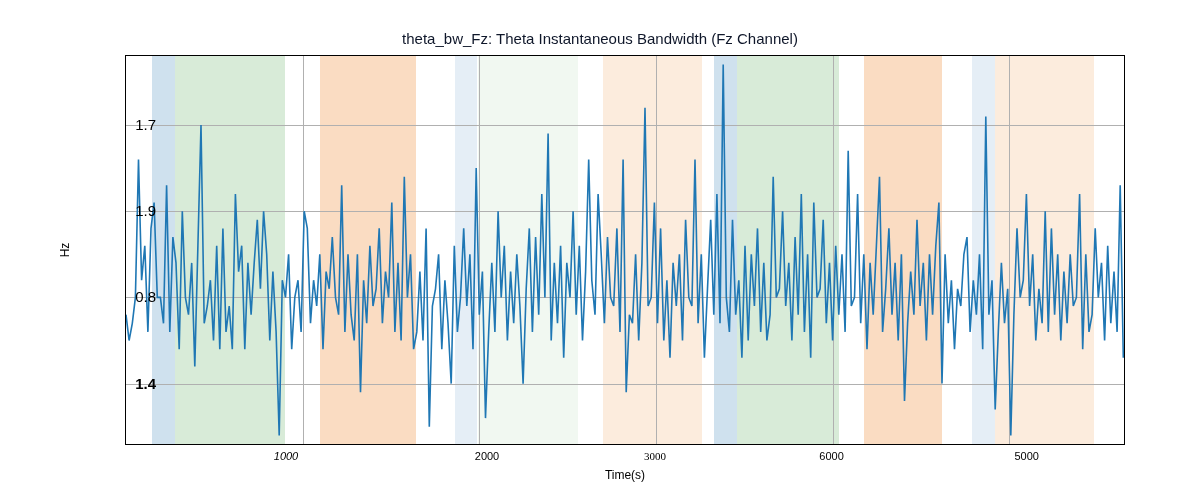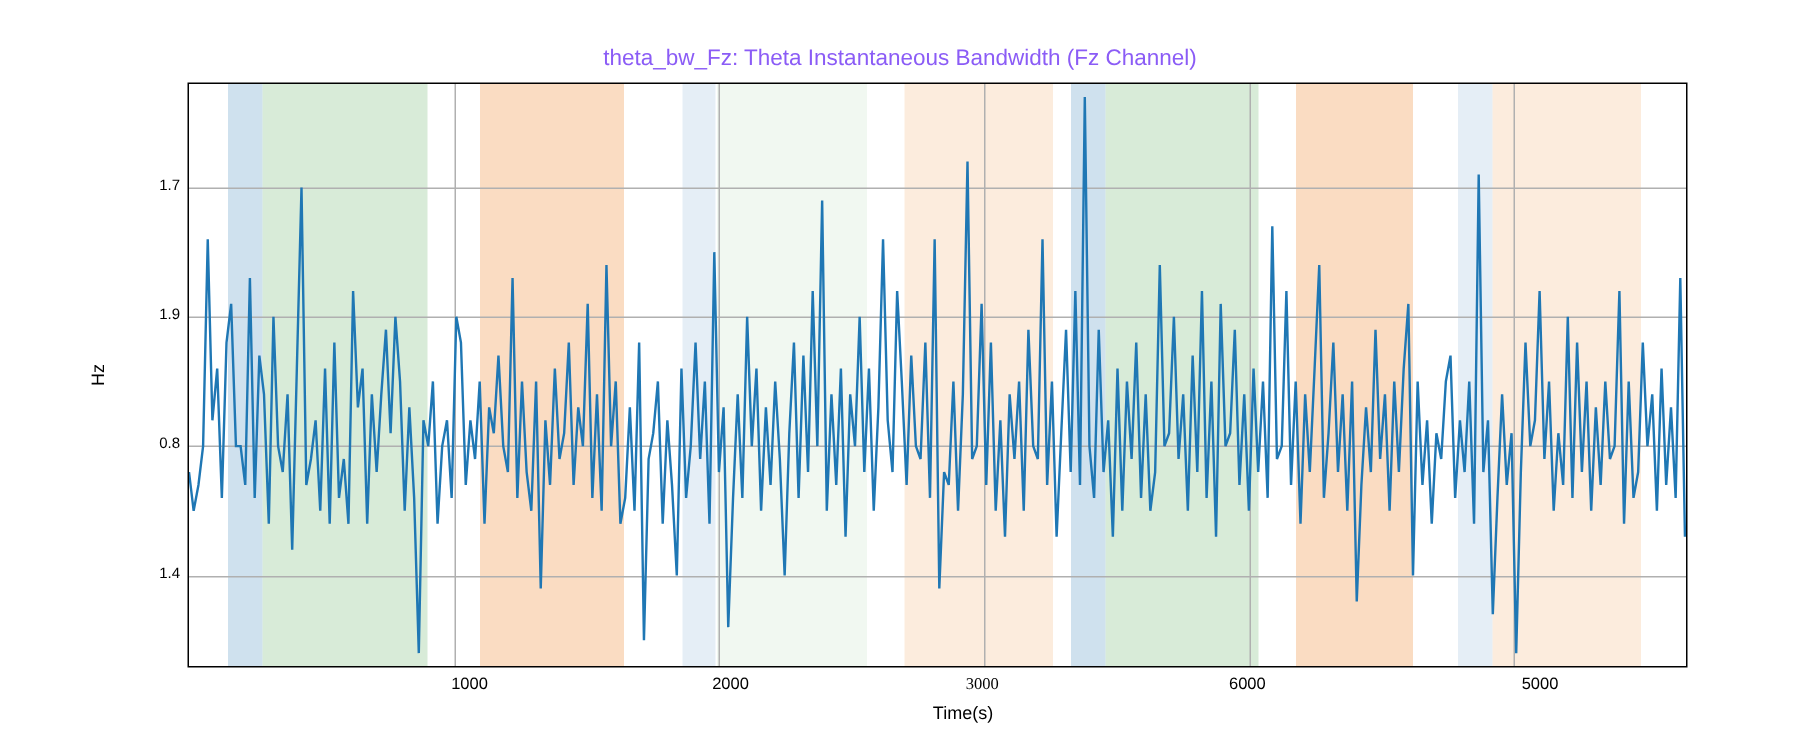--- a/index.html
+++ b/index.html
@@ -16,21 +16,21 @@
     width: 1200px;
     height: 500px;
   }
   .title {
     position: absolute;
     top: 30px;
     left: 0;
     width: 1200px;
     text-align: center;
     font-size: 15px;
-    color: #8b5cf6;
+    color: #0f172a;
   }
   .plot-area {
     position: absolute;
     left: 125px;
     top: 55px;
     width: 1000px;
     height: 390px;
     border: 1px solid #000;
     box-sizing: border-box;
     overflow: hidden;
@@ -39,31 +39,31 @@
   .ylabel {
     position: absolute;
     left: 65px;
     top: 250px;
     transform: translate(-50%, -50%) rotate(-90deg);
     font-size: 12px;
     color: #000;
   }
   .xlabel {
     position: absolute;
-    left: 642px;
+    left: 625px;
     top: 468px;
     transform: translateX(-50%);
     font-size: 12px;
     color: #000;
   }
   .tick-y {
     position: absolute;
-    right: 1080px;
+    right: 1044px;
     transform: translateY(-50%);
-    font-size: 10px;
+    font-size: 15px;
     color: #000;
   }
   .tick-x {
     position: absolute;
     top: 450px;
     transform: translateX(-50%);
     font-size: 11px;
     color: #000;
   }
   .grid-h {
@@ -123,22 +123,22 @@
       <div class="grid-h" style="top: 68.9778px;"></div>
       <div class="grid-v" style="left: 176.637px;"></div>
       <div class="grid-v" style="left: 353.274px;"></div>
       <div class="grid-v" style="left: 529.912px;"></div>
       <div class="grid-v" style="left: 706.549px;"></div>
       <div class="grid-v" style="left: 883.186px;"></div>
       <svg class="line" id="line-svg" viewBox="0 0 998 388" preserveAspectRatio="none">
       <path id="series-path" d="M0.0 258.7 L3.1 284.5 L6.3 267.3 L9.4 241.4 L12.5 103.5 L15.6 224.2 L18.8 189.7 L21.9 275.9 L25.0 172.4 L28.1 146.6 L31.3 241.4 L34.4 241.4 L37.5 267.3 L40.6 129.3 L43.8 275.9 L46.9 181.1 L50.0 206.9 L53.2 293.2 L56.3 155.2 L59.4 241.4 L62.5 258.7 L65.7 206.9 L68.8 310.4 L71.9 189.7 L75.0 69.0 L78.2 267.3 L81.3 250.0 L84.4 224.2 L87.5 284.5 L90.7 189.7 L93.8 293.2 L96.9 172.4 L100.0 275.9 L103.2 250.0 L106.3 293.2 L109.4 138.0 L112.6 215.6 L115.7 189.7 L118.8 293.2 L121.9 206.9 L125.1 258.7 L128.2 206.9 L131.3 163.8 L134.4 232.8 L137.6 155.2 L140.7 198.3 L143.8 284.5 L146.9 215.6 L150.1 275.9 L153.2 379.4 L156.3 224.2 L159.5 241.4 L162.6 198.3 L165.7 293.2 L168.8 241.4 L172.0 224.2 L175.1 275.9 L178.2 155.2 L181.3 172.4 L184.5 267.3 L187.6 224.2 L190.7 250.0 L193.8 198.3 L197.0 293.2 L200.1 215.6 L203.2 232.8 L206.3 181.1 L209.5 241.4 L212.6 258.7 L215.7 129.3 L218.9 275.9 L222.0 198.3 L225.1 258.7 L228.2 284.5 L231.4 198.3 L234.5 336.3 L237.6 224.2 L240.7 267.3 L243.9 189.7 L247.0 250.0 L250.1 232.8 L253.2 172.4 L256.4 267.3 L259.5 215.6 L262.6 241.4 L265.8 146.6 L268.9 275.9 L272.0 206.9 L275.1 284.5 L278.3 120.7 L281.4 241.4 L284.5 198.3 L287.6 293.2 L290.8 275.9 L293.9 215.6 L297.0 284.5 L300.1 172.4 L303.3 370.8 L306.4 250.0 L309.5 232.8 L312.6 198.3 L315.8 293.2 L318.9 224.2 L322.0 267.3 L325.2 327.6 L328.3 189.7 L331.4 275.9 L334.5 241.4 L337.7 172.4 L340.8 250.0 L343.9 198.3 L347.0 293.2 L350.2 112.1 L353.3 258.7 L356.4 215.6 L359.5 362.1 L362.7 275.9 L365.8 206.9 L368.9 275.9 L372.1 155.2 L375.2 241.4 L378.3 189.7 L381.4 284.5 L384.6 215.6 L387.7 267.3 L390.8 198.3 L393.9 250.0 L397.1 327.6 L400.2 232.8 L403.3 172.4 L406.4 275.9 L409.6 181.1 L412.7 258.7 L415.8 138.0 L418.9 241.4 L422.1 77.6 L425.2 284.5 L428.3 206.9 L431.5 267.3 L434.6 189.7 L437.7 301.8 L440.8 206.9 L444.0 241.4 L447.1 155.2 L450.2 258.7 L453.3 189.7 L456.5 284.5 L459.6 215.6 L462.7 103.5 L465.8 224.2 L469.0 258.7 L472.1 138.0 L475.2 198.3 L478.4 267.3 L481.5 181.1 L484.6 241.4 L487.7 250.0 L490.9 172.4 L494.0 275.9 L497.1 103.5 L500.2 336.3 L503.4 258.7 L506.5 267.3 L509.6 198.3 L512.7 284.5 L515.9 206.9 L519.0 51.7 L522.1 250.0 L525.2 241.4 L528.4 146.6 L531.5 267.3 L534.6 172.4 L537.8 284.5 L540.9 224.2 L544.0 301.8 L547.1 206.9 L550.3 250.0 L553.4 198.3 L556.5 284.5 L559.6 163.8 L562.8 241.4 L565.9 250.0 L569.0 103.5 L572.1 267.3 L575.3 198.3 L578.4 301.8 L581.5 232.8 L584.7 163.8 L587.8 258.7 L590.9 138.0 L594.0 267.3 L597.2 8.6 L600.3 241.4 L603.4 275.9 L606.5 163.8 L609.7 258.7 L612.8 224.2 L615.9 301.8 L619.0 189.7 L622.2 284.5 L625.3 198.3 L628.4 250.0 L631.5 172.4 L634.7 275.9 L637.8 206.9 L640.9 284.5 L644.1 258.7 L647.2 120.7 L650.3 241.4 L653.4 232.8 L656.6 155.2 L659.7 250.0 L662.8 206.9 L665.9 284.5 L669.1 181.1 L672.2 258.7 L675.3 138.0 L678.4 275.9 L681.6 198.3 L684.7 301.8 L687.8 146.6 L691.0 241.4 L694.1 232.8 L697.2 163.8 L700.3 267.3 L703.5 206.9 L706.6 284.5 L709.7 189.7 L712.8 258.7 L716.0 198.3 L719.1 275.9 L722.2 94.8 L725.3 250.0 L728.5 241.4 L731.6 138.0 L734.7 267.3 L737.8 198.3 L741.0 293.2 L744.1 206.9 L747.2 258.7 L750.4 189.7 L753.5 120.7 L756.6 275.9 L759.7 232.8 L762.9 172.4 L766.0 258.7 L769.1 206.9 L772.2 284.5 L775.4 198.3 L778.5 344.9 L781.6 267.3 L784.7 215.6 L787.9 258.7 L791.0 163.8 L794.1 250.0 L797.3 206.9 L800.4 284.5 L803.5 198.3 L806.6 258.7 L809.8 189.7 L812.9 146.6 L816.0 327.6 L819.1 198.3 L822.3 267.3 L825.4 224.2 L828.5 293.2 L831.6 232.8 L834.8 250.0 L837.9 198.3 L841.0 181.1 L844.1 275.9 L847.3 224.2 L850.4 258.7 L853.5 198.3 L856.7 293.2 L859.8 60.4 L862.9 258.7 L866.0 224.2 L869.2 353.5 L872.3 275.9 L875.4 206.9 L878.5 267.3 L881.7 232.8 L884.8 379.4 L887.9 258.7 L891.0 172.4 L894.2 241.4 L897.3 224.2 L900.4 138.0 L903.6 250.0 L906.7 198.3 L909.8 284.5 L912.9 232.8 L916.1 267.3 L919.2 155.2 L922.3 275.9 L925.4 172.4 L928.6 258.7 L931.7 198.3 L934.8 284.5 L937.9 215.6 L941.1 267.3 L944.2 198.3 L947.3 250.0 L950.4 241.4 L953.6 138.0 L956.7 293.2 L959.8 198.3 L963.0 275.9 L966.1 258.7 L969.2 172.4 L972.3 241.4 L975.5 206.9 L978.6 284.5 L981.7 189.7 L984.8 267.3 L988.0 215.6 L991.1 275.9 L994.2 129.3 L997.3 301.8 "></path>
     </svg>
   </div>
-<div class="tick-y" style="top: 382.644px;">1.4</div>
+<div class="tick-y" style="top: 382.644px; font-weight: bold;">1.4</div>
     <div class="tick-y" style="top: 296.422px;">0.8</div>
     <div class="tick-y" style="top: 210.2px;">1.9</div>
     <div class="tick-y" style="top: 123.978px;">1.7</div>
-    <div class="tick-x" style="left: 313px;">1000</div>
+    <div class="tick-x" style="left: 286px; font-style: italic;">1000</div>
     <div class="tick-x" style="left: 487px;">2000</div>
     <div class="tick-x" style="left: 654.912px; font-family: Liberation Serif, serif;">3000</div>
     <div class="tick-x" style="left: 831.549px;">6000</div>
     <div class="tick-x" style="left: 1008.19px; padding-left: 37px;">5000</div>
   </div>
 
 </body></html>

